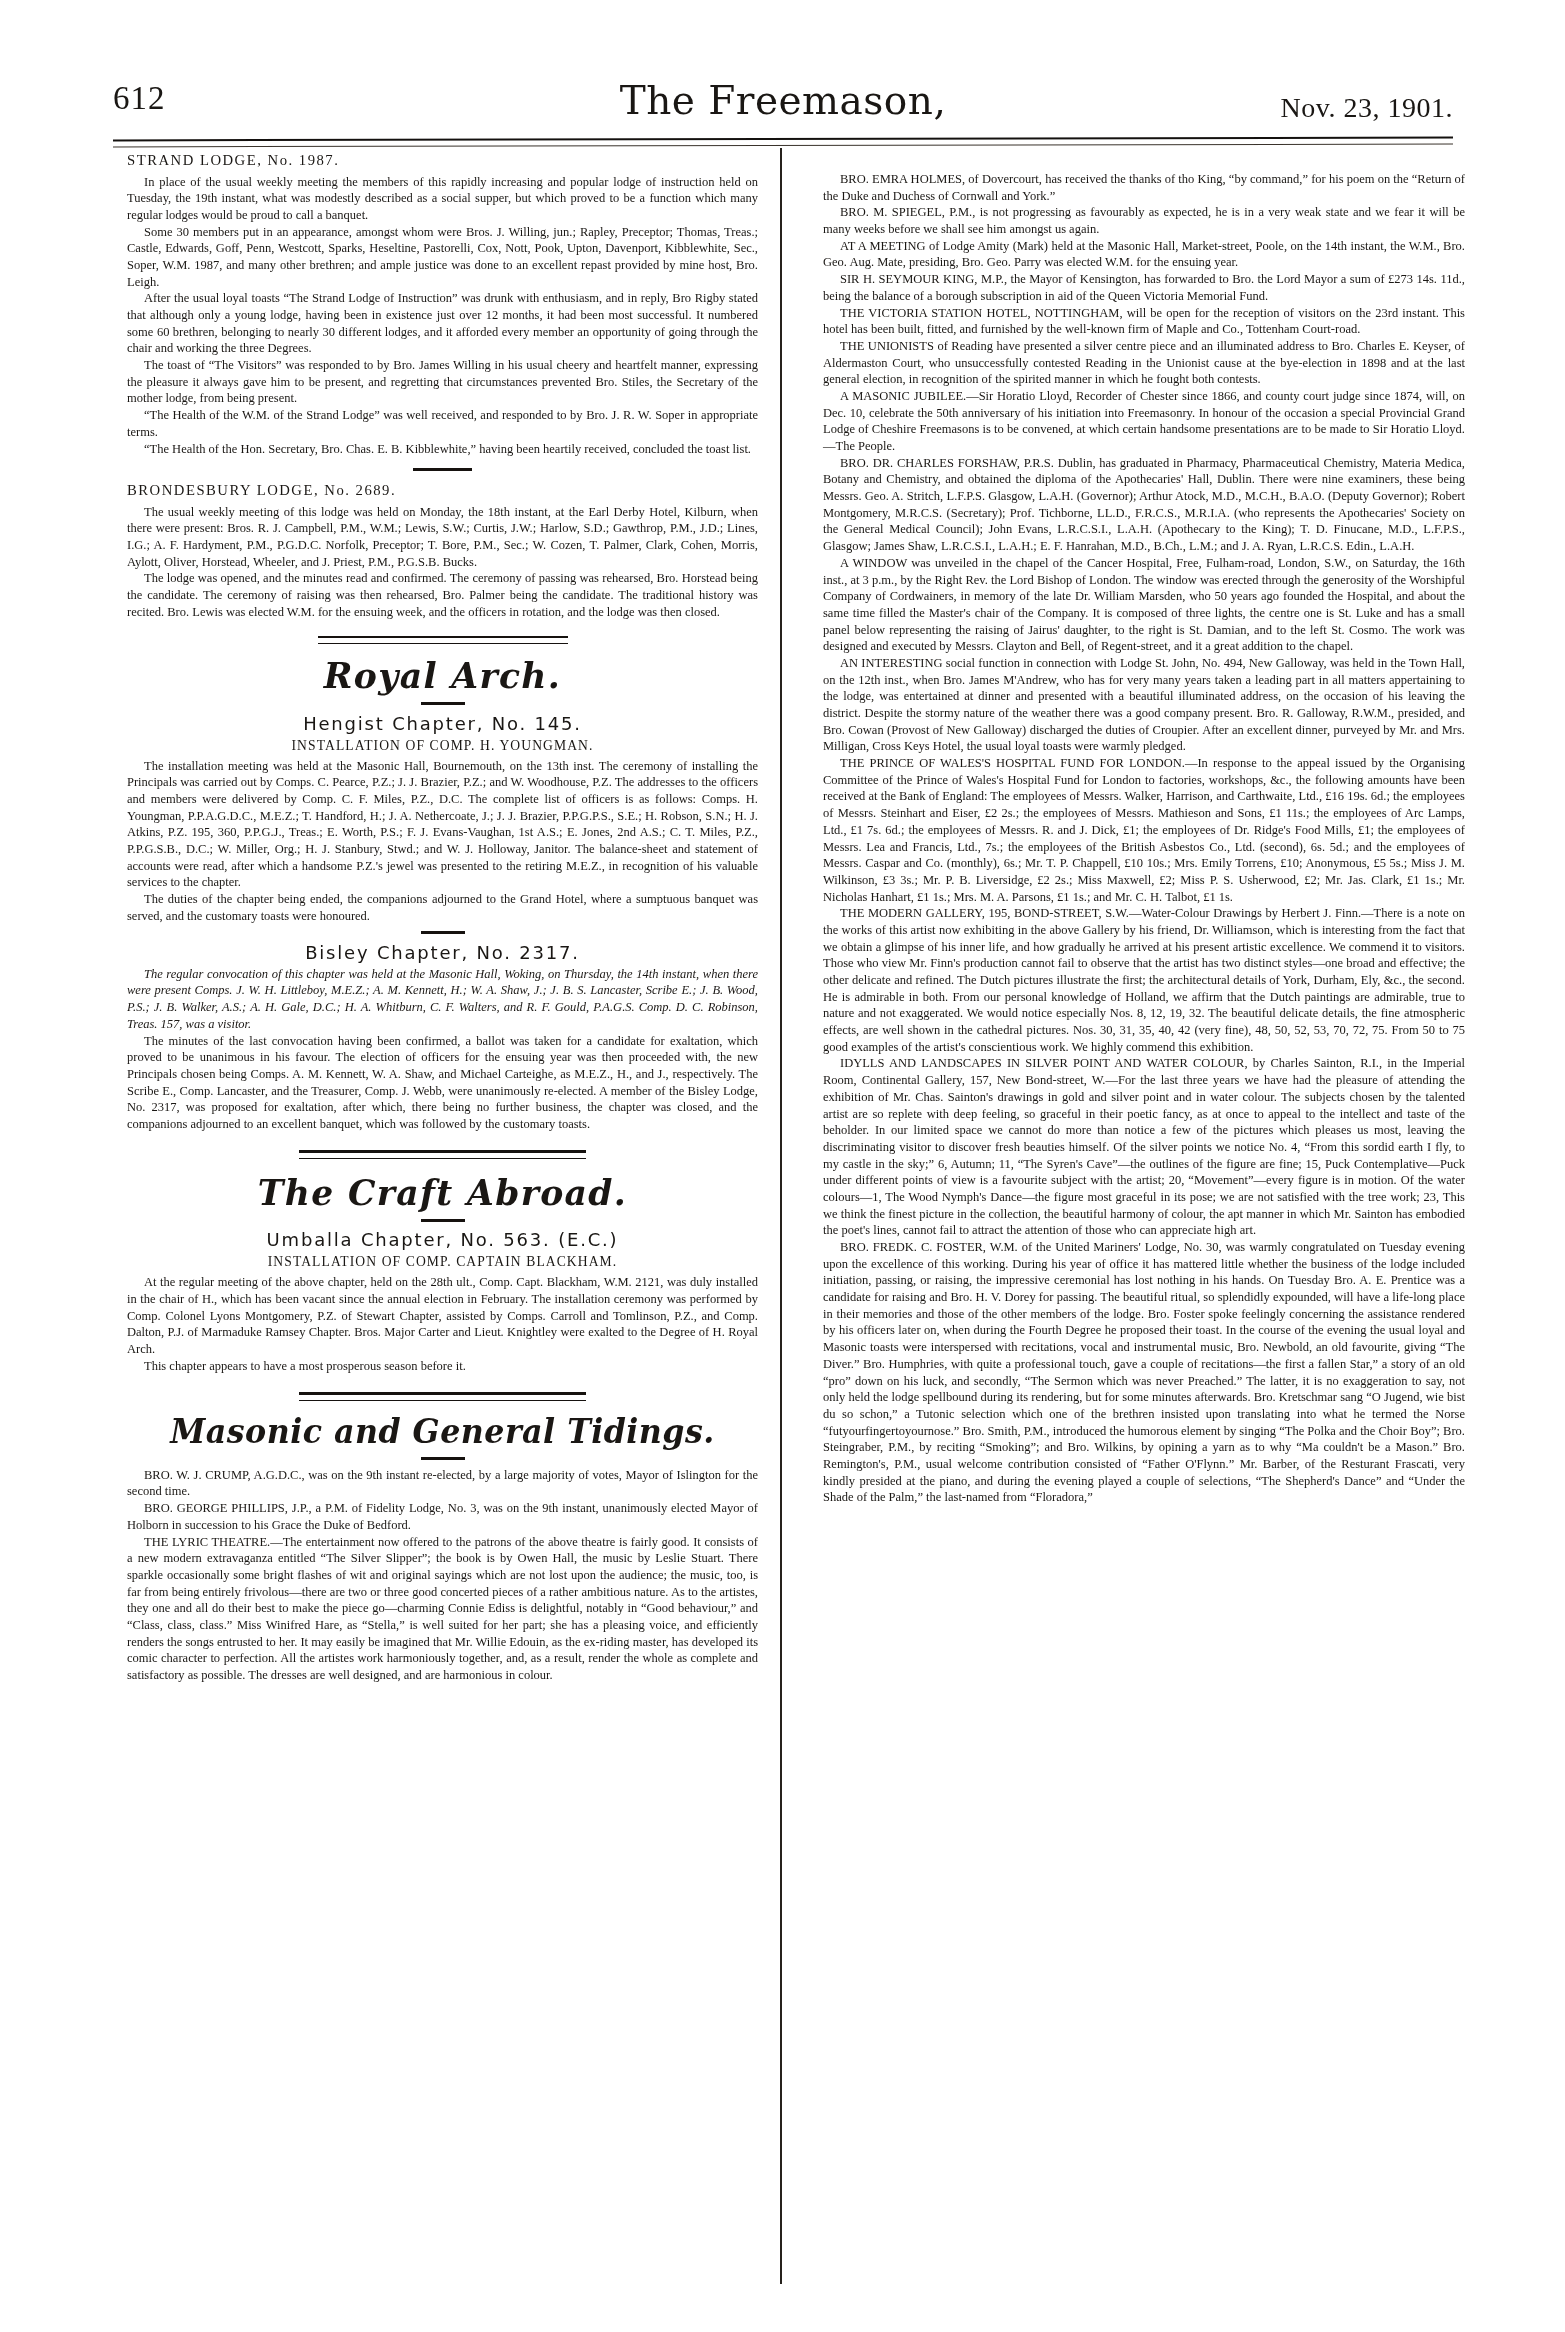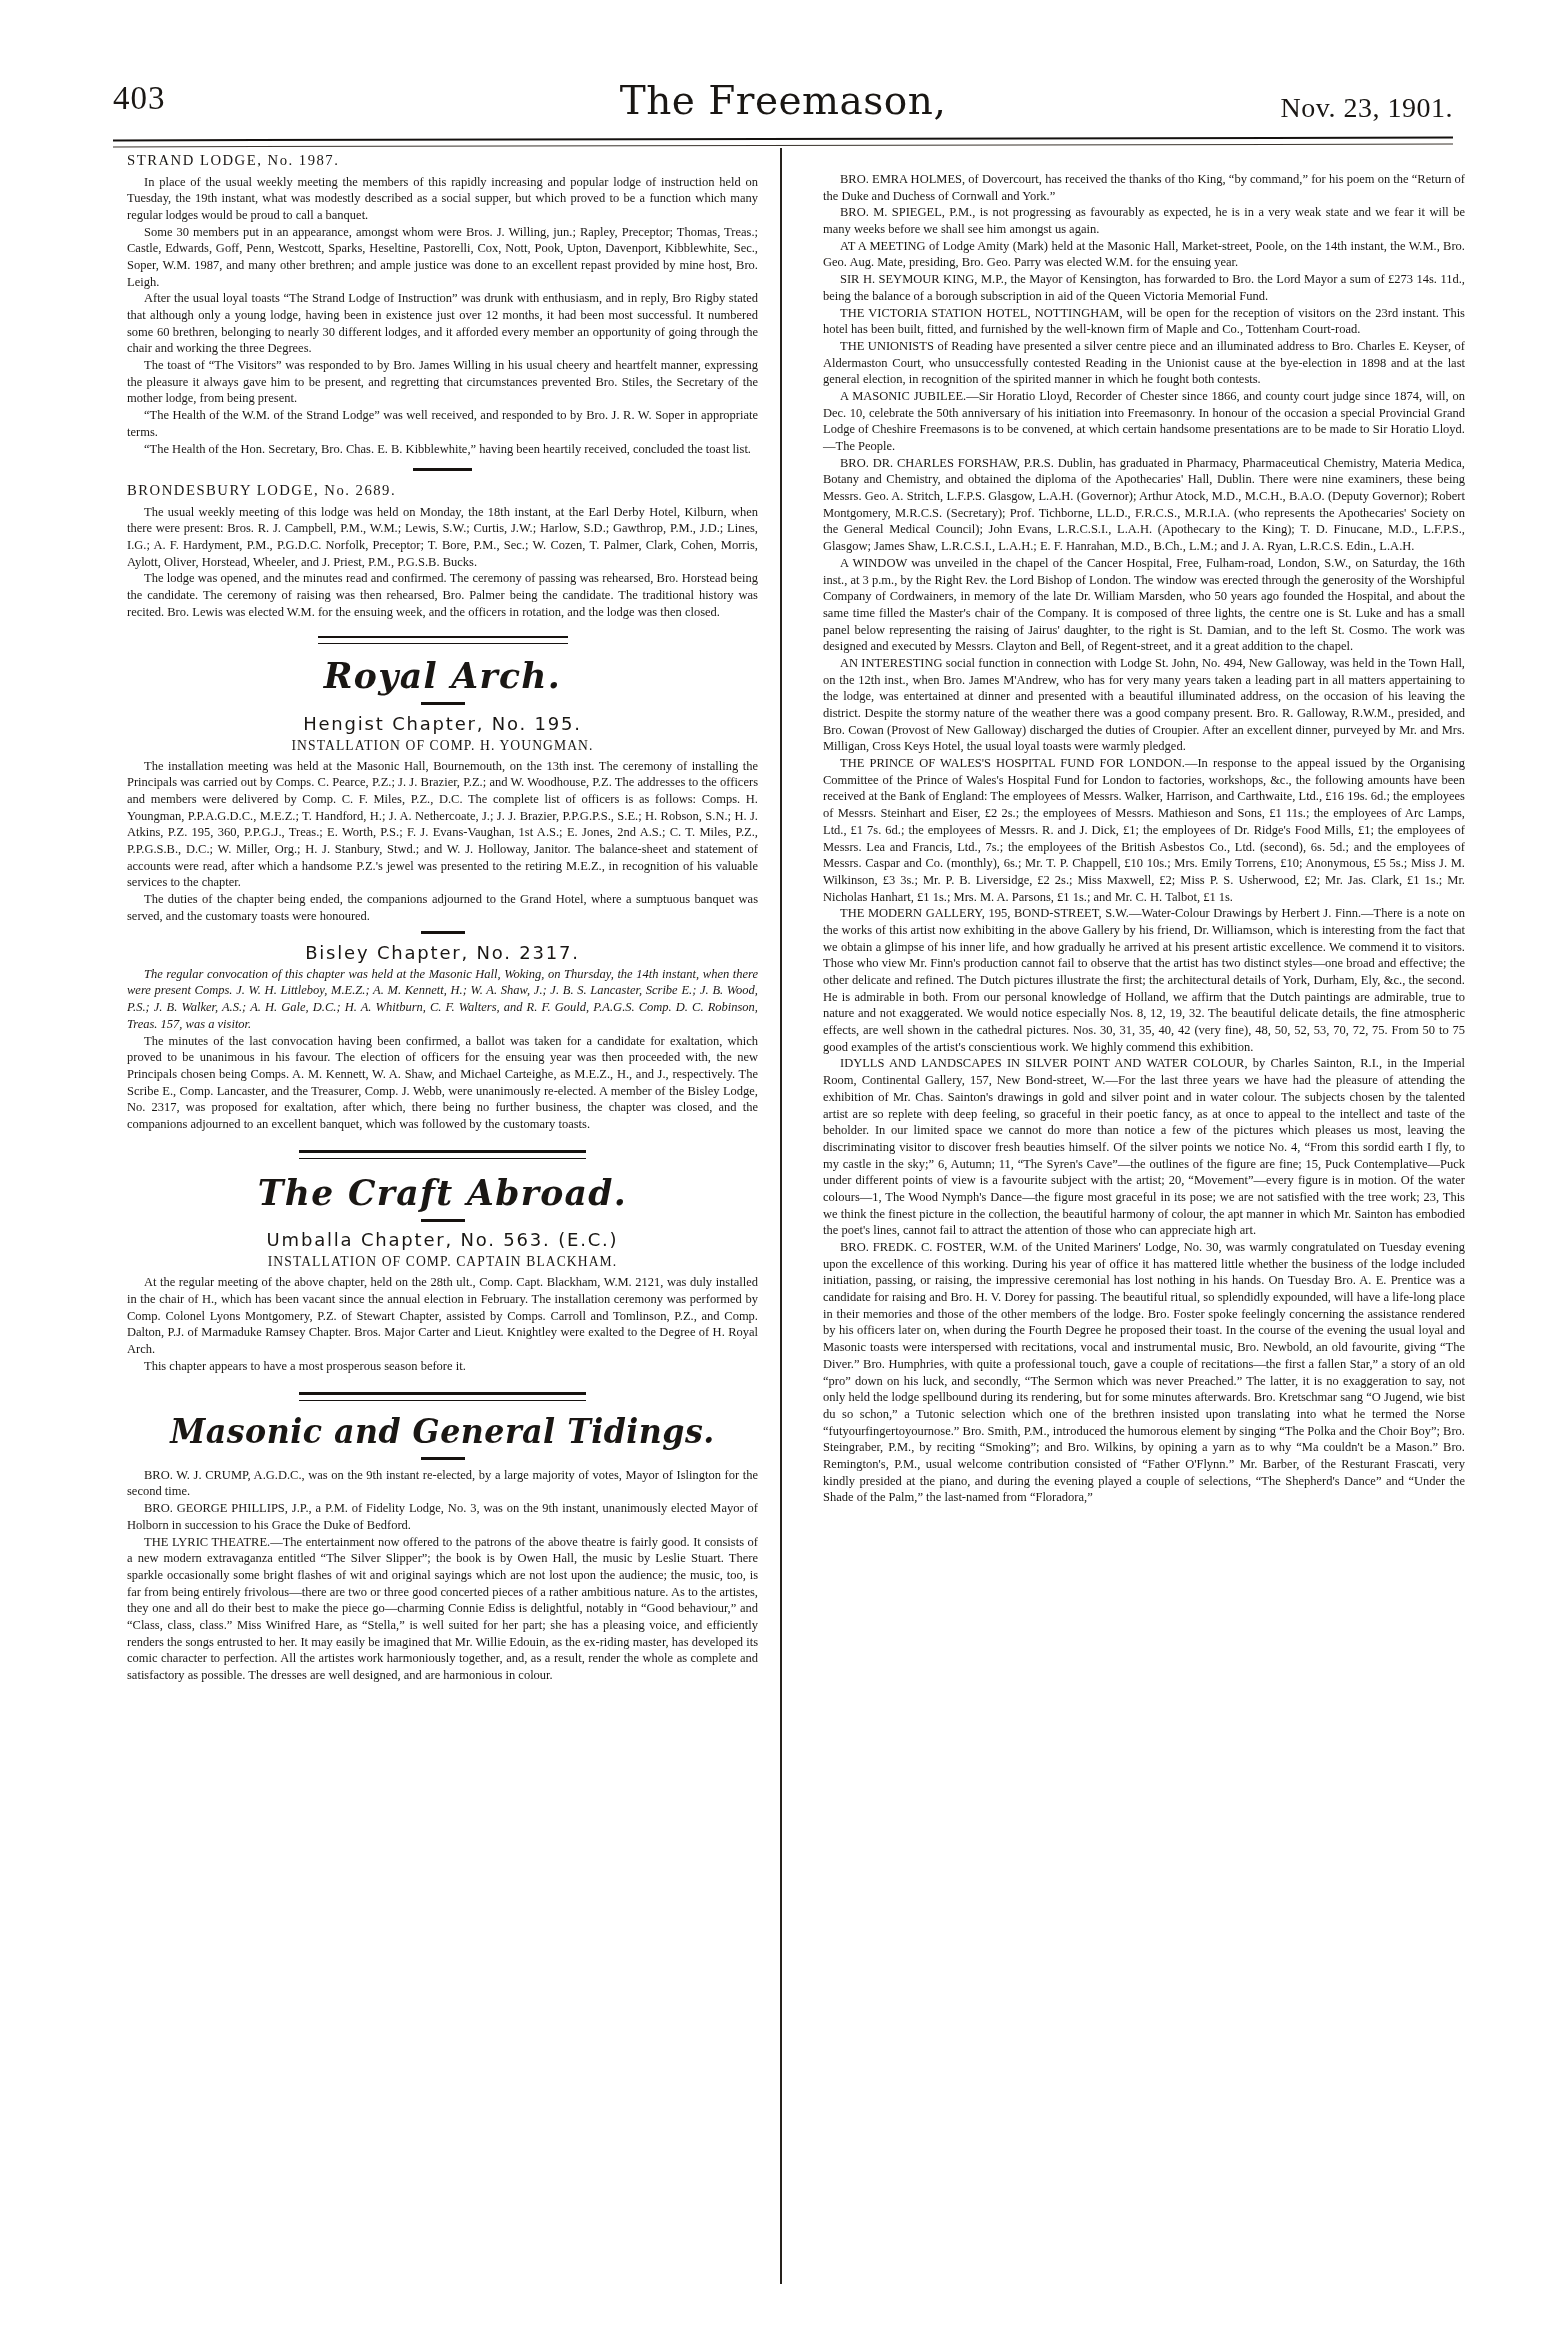--- a/index.html
+++ b/index.html
@@ -160,21 +160,21 @@
     border-bottom: 1.9px solid #16120f;
     margin: 17px auto 12.4px auto;
   }
 </style>
 </head>
 <body>
 
 <div class="page">
 
   <div class="masthead">
-    <div class="folio">403</div>
+    <div class="folio">612</div>
     <div class="masthead-title">The Freemason,</div>
     <div class="issue-date">Nov. 23, 1901.</div>
   </div>
   <div class="rule-double"></div>
   <div class="col-divider"></div>
 
   <div class="col col-left">
 
     <section>
       <h2 class="lodge-head">STRAND LODGE, No. 1987.</h2>
@@ -193,21 +193,21 @@
       <p>The usual weekly meeting of this lodge was held on Monday, the 18th instant, at the Earl Derby Hotel, Kilburn, when there were present: Bros. R. J. Campbell, P.M., W.M.; Lewis, S.W.; Curtis, J.W.; Harlow, S.D.; Gawthrop, P.M., J.D.; Lines, I.G.; A. F. Hardyment, P.M., P.G.D.C. Norfolk, Preceptor; T. Bore, P.M., Sec.; W. Cozen, T. Palmer, Clark, Cohen, Morris, Aylott, Oliver, Horstead, Wheeler, and J. Priest, P.M., P.G.S.B. Bucks.</p>
       <p>The lodge was opened, and the minutes read and confirmed. The ceremony of passing was rehearsed, Bro. Horstead being the candidate. The ceremony of raising was then rehearsed, Bro. Palmer being the candidate. The traditional history was recited. Bro. Lewis was elected W.M. for the ensuing week, and the officers in rotation, and the lodge was then closed.</p>
     </section>
 
     <div class="sep-long"></div>
 
     <section>
       <h1 class="gothic">Royal Arch.</h1>
       <div class="sep-tiny"></div>
 
-      <h2 class="chapter-head">Hengist Chapter, No. 195.</h2>
+      <h2 class="chapter-head">Hengist Chapter, No. 145.</h2>
       <h3 class="sub-head">INSTALLATION OF COMP. H. YOUNGMAN.</h3>
       <p>The installation meeting was held at the Masonic Hall, Bournemouth, on the 13th inst. The ceremony of installing the Principals was carried out by Comps. C. Pearce, P.Z.; J. J. Brazier, P.Z.; and W. Woodhouse, P.Z. The addresses to the officers and members were delivered by Comp. C. F. Miles, P.Z., D.C. The complete list of officers is as follows: Comps. H. Youngman, P.P.A.G.D.C., M.E.Z.; T. Handford, H.; J. A. Nethercoate, J.; J. J. Brazier, P.P.G.P.S., S.E.; H. Robson, S.N.; H. J. Atkins, P.Z. 195, 360, P.P.G.J., Treas.; E. Worth, P.S.; F. J. Evans-Vaughan, 1st A.S.; E. Jones, 2nd A.S.; C. T. Miles, P.Z., P.P.G.S.B., D.C.; W. Miller, Org.; H. J. Stanbury, Stwd.; and W. J. Holloway, Janitor. The balance-sheet and statement of accounts were read, after which a handsome P.Z.'s jewel was presented to the retiring M.E.Z., in recognition of his valuable services to the chapter.</p>
       <p>The duties of the chapter being ended, the companions adjourned to the Grand Hotel, where a sumptuous banquet was served, and the customary toasts were honoured.</p>
 
       <div class="sep-tiny"></div>
 
       <h2 class="chapter-head">Bisley Chapter, No. 2317.</h2>
       <p class="it" style="font-style:italic">The regular convocation of this chapter was held at the Masonic Hall, Woking, on Thursday, the 14th instant, when there were present Comps. J. W. H. Littleboy, M.E.Z.; A. M. Kennett, H.; W. A. Shaw, J.; J. B. S. Lancaster, Scribe E.; J. B. Wood, P.S.; J. B. Walker, A.S.; A. H. Gale, D.C.; H. A. Whitburn, C. F. Walters, and R. F. Gould, P.A.G.S. Comp. D. C. Robinson, Treas. 157, was a visitor.</p>
       <p>The minutes of the last convocation having been confirmed, a ballot was taken for a candidate for exaltation, which proved to be unanimous in his favour. The election of officers for the ensuing year was then proceeded with, the new Principals chosen being Comps. A. M. Kennett, W. A. Shaw, and Michael Carteighe, as M.E.Z., H., and J., respectively. The Scribe E., Comp. Lancaster, and the Treasurer, Comp. J. Webb, were unanimously re-elected. A member of the Bisley Lodge, No. 2317, was proposed for exaltation, after which, there being no further business, the chapter was closed, and the companions adjourned to an excellent banquet, which was followed by the customary toasts.</p>
     </section>

